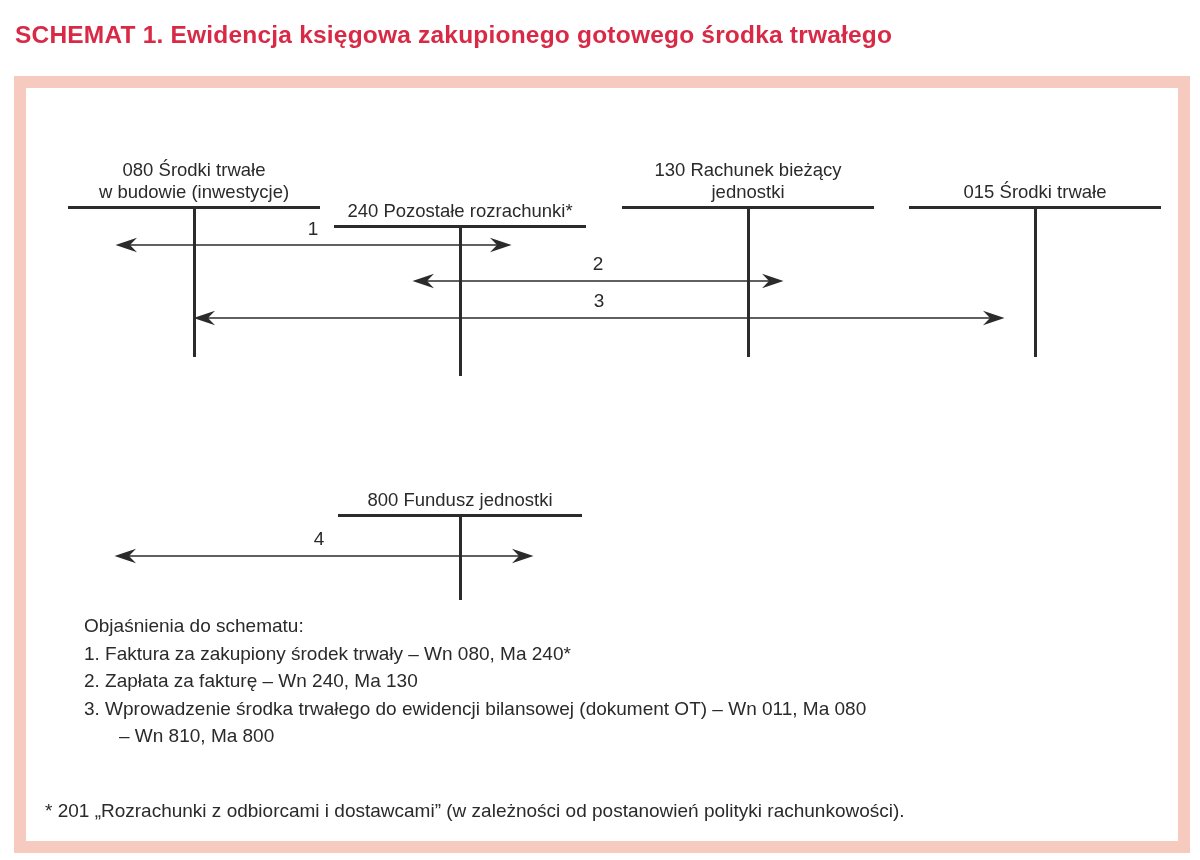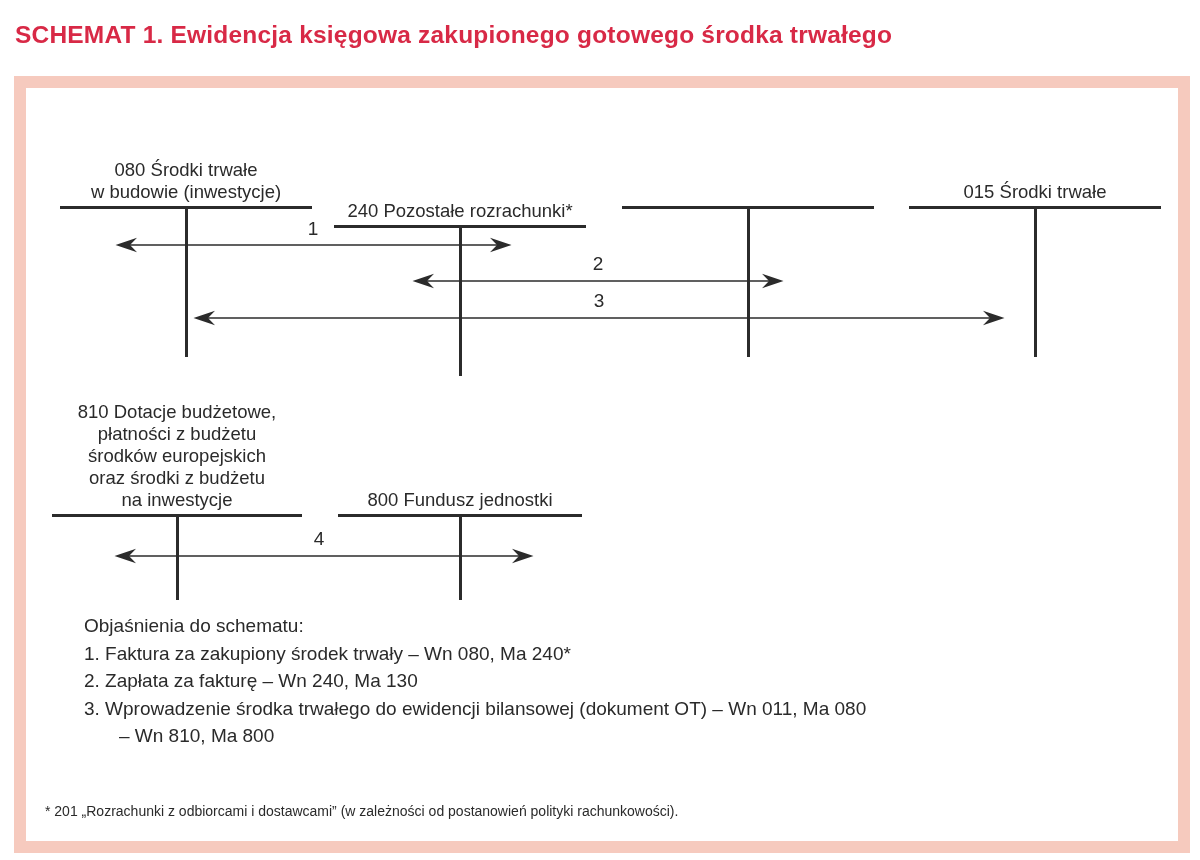--- a/index.html
+++ b/index.html
@@ -51,60 +51,54 @@
   
   .explain {
     position: absolute; left: 52px; top: 612px; width: 1112px;
     font-size: 19px; line-height: 27.5px; color: #2a2a2a;
   }
   .explain .row { white-space: nowrap; margin-left: 32px; }
   .explain .cont { padding-left: 35px; }
 
   .footnote {
     position: absolute; left: 45px; top: 799px; width: 1110px;
-    font-size: 14px; line-height: 24px; color: #2a2a2a; white-space: nowrap;
+    font-size: 19px; line-height: 24px; color: #2a2a2a; white-space: nowrap;
   }
 </style>
 </head>
 <body>
 
 <div class="page">
 
   <h1 class="title">SCHEMAT 1. Ewidencja księgowa zakupionego gotowego środka trwałego</h1>
 
   <div class="frame"></div>
 
-  <div class="taccount" style="left:60px; top:206px; width:252px; height:151px;">
+  <div class="taccount" style="left:68px; top:206px; width:252px; height:151px;">
     <div class="tlabel">080 Środki trwałe
 w budowie (inwestycje)</div>
     <div class="stem"></div>
   </div>
 
   <div class="taccount" style="left:334px; top:206px; width:252px; height:151px;margin-top:19px;">
     <div class="tlabel">240 Pozostałe rozrachunki*</div>
     <div class="stem"></div>
   </div>
 
   <div class="taccount" style="left:622px; top:206px; width:252px; height:151px;">
+    <div class="tlabel">130 Rachunek bieżący
+jednostki</div>
     <div class="stem"></div>
   </div>
 
   <div class="taccount" style="left:909px; top:206px; width:252px; height:151px;">
     <div class="tlabel">015 Środki trwałe</div>
     <div class="stem"></div>
   </div>
 
-  <div class="taccount" style="left:52px; top:514px; width:250px; height:86px;">
-    <div class="tlabel">810 Dotacje budżetowe,
-płatności z budżetu
-środków europejskich
-oraz środki z budżetu
-na inwestycje</div>
-    <div class="stem"></div>
-  </div>
 
   <div class="taccount" style="left:338px; top:514px; width:244px; height:86px;">
     <div class="tlabel">800 Fundusz jednostki</div>
     <div class="stem"></div>
   </div>
 
   <svg class="arrow" style="left:115px; top:236px;" width="397" height="18" viewBox="0 0 397 18">
     <line x1="13" y1="9" x2="384" y2="9"></line>
     <path d="M0.5,9 L22,1.8 L15,9 L22,16.2 Z"></path>
     <path d="M396.5,9 L375,1.8 L382,9 L375,16.2 Z"></path>

